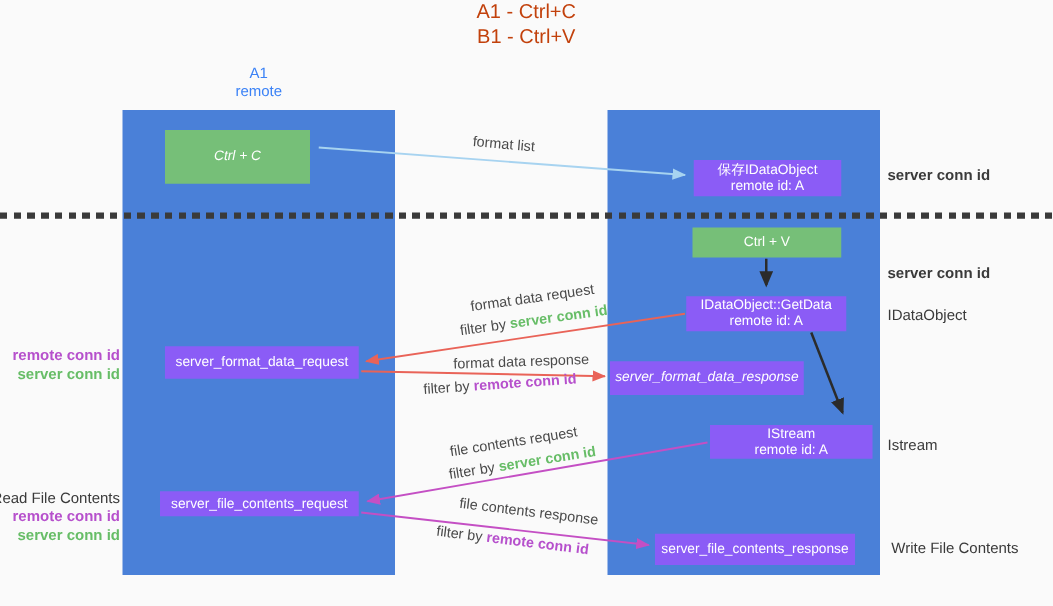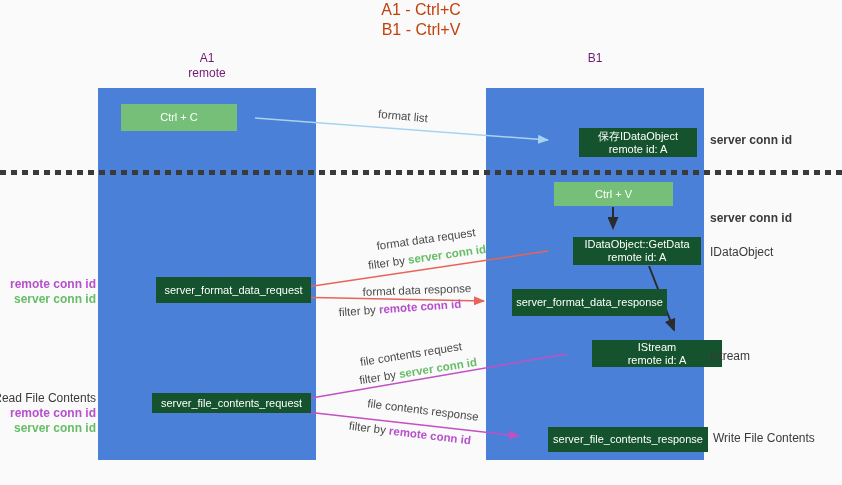--- a/index.html
+++ b/index.html
@@ -8,39 +8,39 @@
     background:#fafafa;
     font-family:"Liberation Sans", sans-serif;
     color:#3c3c3c;
   }
   .title {
     position:absolute; left:0; top:7; width:842px;
     text-align:center; font-size:16px; line-height:20px; color:#c2410c;
   }
   .col-header {
     position:absolute; top:51px; width:218px; text-align:center;
-    font-size:12px; line-height:15px; color:#701a75;
+    font-size:12px; line-height:15px; color:#3b82f6;
   }
   .column {
     position:absolute; top:88px; width:218px; height:372px;
     background:#4a80d8; z-index:1;
   }
   .dotted-line {
     position:absolute; left:0; top:170px; width:842px; height:5px; z-index:3;
     background:repeating-linear-gradient(90deg,#3a3a3a 0 6px,transparent 6px 11px);
   }
   svg.overlay { position:absolute; left:0; top:0; z-index:4; }
   .node {
     position:absolute; z-index:5;
     display:flex; flex-direction:column; align-items:center; justify-content:center;
     color:#ffffff; font-size:11px; line-height:13px; text-align:center;
     white-space:nowrap;
   }
   .green-box  { background:#76bf78; }
-  .orange-box { background:#14532d;margin-left:24px; }
+  .orange-box { background:#8b5cf6; }
   .flow-label {
     position:absolute; z-index:6; white-space:nowrap;
     font-size:11.5px; color:#4a4a4a; text-align:center;
     transform-origin:center center;
   }
   .key-green  { color:#67bd67; font-weight:bold; }
   .key-purple { color:#b650cc; font-weight:bold; }
   .side-label { position:absolute; z-index:6; font-size:12px; white-space:nowrap; color:#3a3a3a; }
   .side-group-left { text-align:right; line-height:15px; }
 </style>
@@ -50,21 +50,20 @@
 <div class="title">
   <div>A1 - Ctrl+C</div>
   <div>B1 - Ctrl+V</div>
 </div>
 
 <div class="col-header" style="left:98px;">
   <div>A1</div>
   <div>remote</div>
 </div>
 <div class="col-header" style="left:486px;">
-  <div>B1</div>
 </div>
 
 <div class="column" style="left:98px;"></div>
 <div class="column" style="left:486px;"></div>
 
 <div class="dotted-line"></div>
 
 <svg class="overlay" width="842" height="485">
   <defs>
     <marker id="m-blue" markerUnits="userSpaceOnUse" markerWidth="11" markerHeight="9" refX="10" refY="4.5" orient="auto">
@@ -82,37 +81,37 @@
   </defs>
   <line x1="255" y1="118" x2="548" y2="140" stroke="#a7d3f0" stroke-width="1.5" marker-end="url(#m-blue)"></line>
   <line x1="613" y1="207" x2="613" y2="228" stroke="#2b2b2b" stroke-width="2" marker-end="url(#m-black)"></line>
   <line x1="649" y1="266" x2="674" y2="330" stroke="#2b2b2b" stroke-width="2" marker-end="url(#m-black)"></line>
   <line x1="548" y1="251" x2="293" y2="289" stroke="#e96358" stroke-width="1.5" marker-end="url(#m-red)"></line>
   <line x1="289" y1="297" x2="484" y2="301" stroke="#e96358" stroke-width="1.5" marker-end="url(#m-red)"></line>
   <line x1="566" y1="354" x2="294" y2="401" stroke="#c44fc4" stroke-width="1.5" marker-end="url(#m-mag)"></line>
   <line x1="289" y1="410" x2="519" y2="436" stroke="#c44fc4" stroke-width="1.5" marker-end="url(#m-mag)"></line>
 </svg>
 
-<div class="node green-box" style="left:121px; top:104px; width:116px; height:27px;">Ctrl + C</div>
+<div class="node green-box" style="left:132px; top:104px; width:116px; height:43px;font-style:italic;">Ctrl + C</div>
 
 <div class="node orange-box" style="left:555px; top:128px; width:118px; height:29px;">
   <span>保存IDataObject</span>
   <span>remote id: A</span>
 </div>
 
 <div class="node green-box" style="left:554px; top:182px; width:119px; height:24px;">Ctrl + V</div>
 
 <div class="node orange-box" style="left:549px; top:237px; width:128px; height:28px;">
   <span>IDataObject::GetData</span>
   <span>remote id: A</span>
 </div>
 
 <div class="node orange-box" style="left:132px; top:277px; width:155px; height:26px;">server_format_data_request</div>
 
-<div class="node orange-box" style="left:488px; top:289px; width:155px; height:27px;">server_format_data_response</div>
+<div class="node orange-box" style="left:488px; top:289px; width:155px; height:27px;font-style:italic;">server_format_data_response</div>
 
 <div class="node orange-box" style="left:568px; top:340px; width:130px; height:27px;">
   <span>IStream</span>
   <span>remote id: A</span>
 </div>
 
 <div class="node orange-box" style="left:128px; top:393px; width:159px; height:20px;">server_file_contents_request</div>
 
 <div class="node orange-box" style="left:524px; top:427px; width:160px; height:25px;text-align:center;">server_file_contents_response</div>
 

